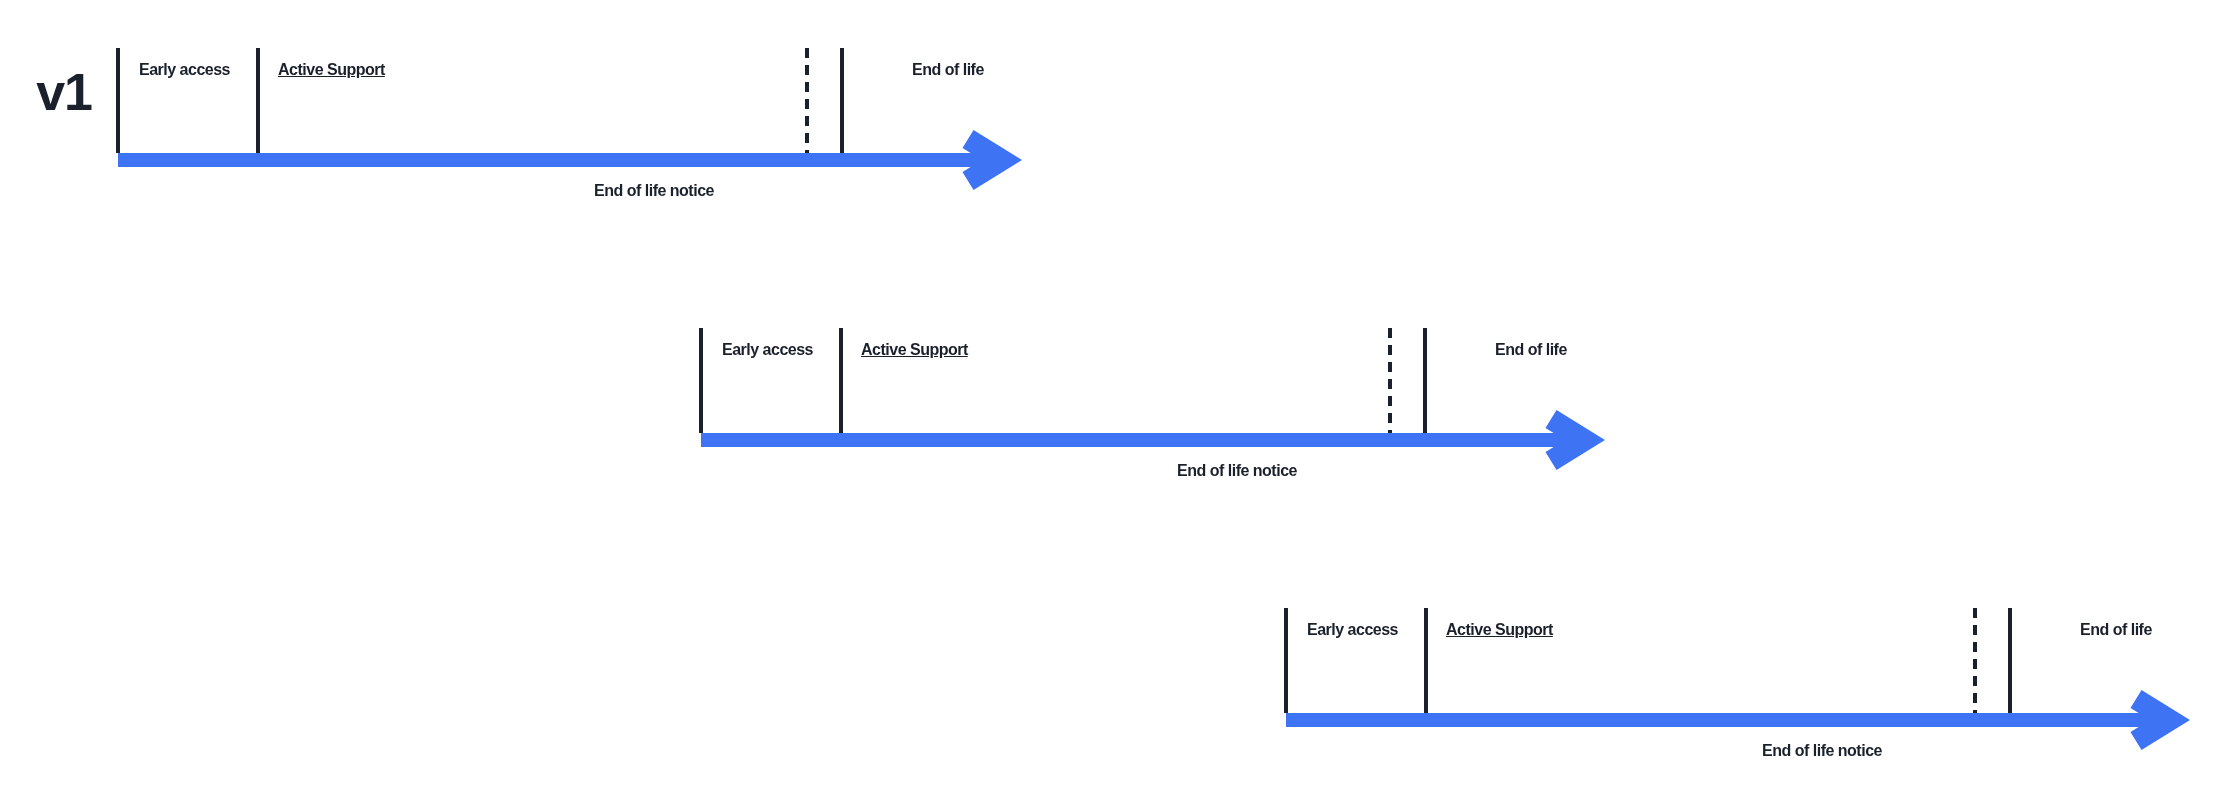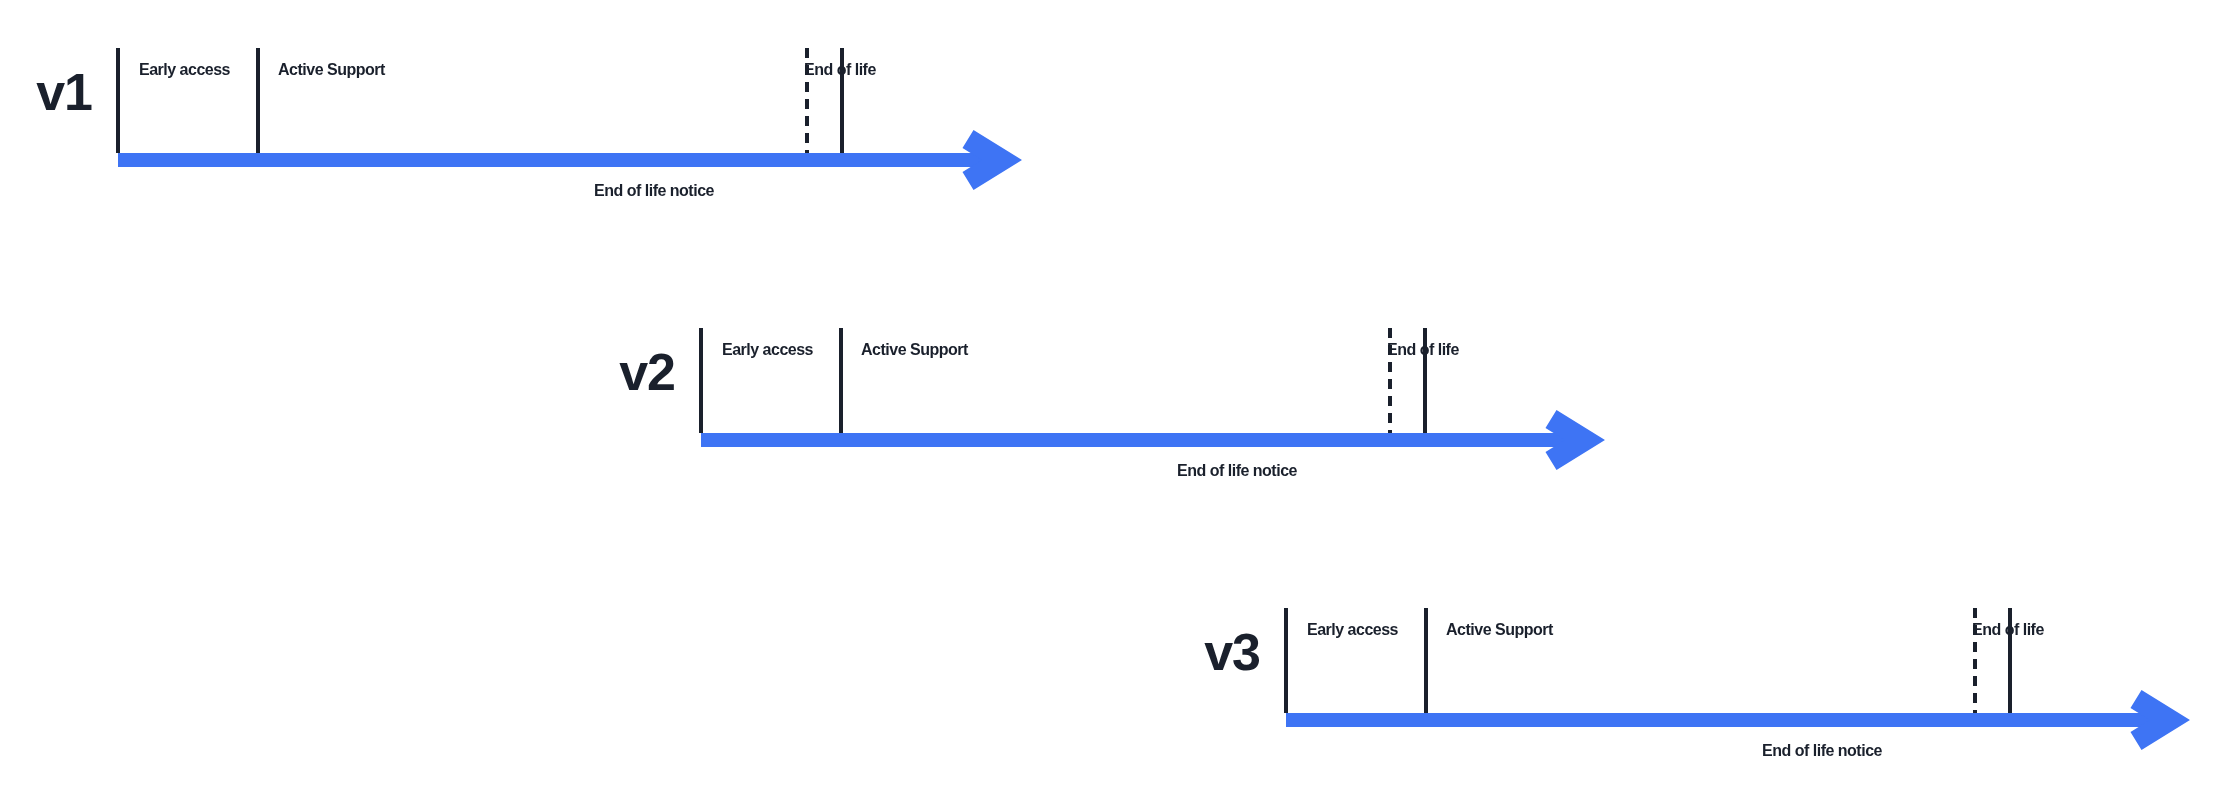--- a/index.html
+++ b/index.html
@@ -31,22 +31,22 @@
   .dashed{
     position:absolute;top:20px;left:947px;width:4px;height:105px;
     background:repeating-linear-gradient(to bottom,var(--dark) 0 10px,transparent 10px 17px);
   }
 
   .label{
     position:absolute;font-size:16px;line-height:31px;font-weight:700;
     color:var(--dark);letter-spacing:-0.5px;white-space:nowrap;
   }
   .early{left:281px;top:26px;width:100px;white-space:normal;}
-  .active{left:420px;top:26px;}
-  .eol-label{left:946px;top:26px;}
+  .active{left:420px;top:26px;text-decoration:underline;}
+  .eol-label{left:1054px;top:26px;}
   .notice{left:646px;top:147px;width:300px;text-align:center;}
 
   .arrow{position:absolute;left:260px;top:99px;}
   .shaft{fill:var(--blue);}
   .chev{fill:none;stroke:var(--blue);stroke-width:21;stroke-linejoin:miter;stroke-linecap:butt;}
 </style>
 </head>
 <body>
 
 <div class="canvas">
@@ -61,37 +61,35 @@
     <div class="tick eol"></div>
     <div class="label eol-label">End of life</div>
     <svg class="arrow" width="920" height="66" viewBox="0 0 920 66">
       <rect class="shaft" x="0" y="26" width="884" height="14"></rect>
       <polyline class="chev" points="850,12 884,33 850,54"></polyline>
     </svg>
     <div class="label notice">End of life notice</div>
   </div>
 
   <div class="row row2">
-    <div class="version">v2</div>
     <div class="tick t1"></div>
     <div class="tick t2"></div>
     <div class="label early">Early access</div>
     <div class="label active">Active Support</div>
     <div class="dashed"></div>
     <div class="tick eol"></div>
     <div class="label eol-label">End of life</div>
     <svg class="arrow" width="920" height="66" viewBox="0 0 920 66">
       <rect class="shaft" x="0" y="26" width="884" height="14"></rect>
       <polyline class="chev" points="850,12 884,33 850,54"></polyline>
     </svg>
     <div class="label notice">End of life notice</div>
   </div>
 
   <div class="row row3">
-    <div class="version">v3</div>
     <div class="tick t1"></div>
     <div class="tick t2"></div>
     <div class="label early">Early access</div>
     <div class="label active">Active Support</div>
     <div class="dashed"></div>
     <div class="tick eol"></div>
     <div class="label eol-label">End of life</div>
     <svg class="arrow" width="920" height="66" viewBox="0 0 920 66">
       <rect class="shaft" x="0" y="26" width="884" height="14"></rect>
       <polyline class="chev" points="850,12 884,33 850,54"></polyline>

